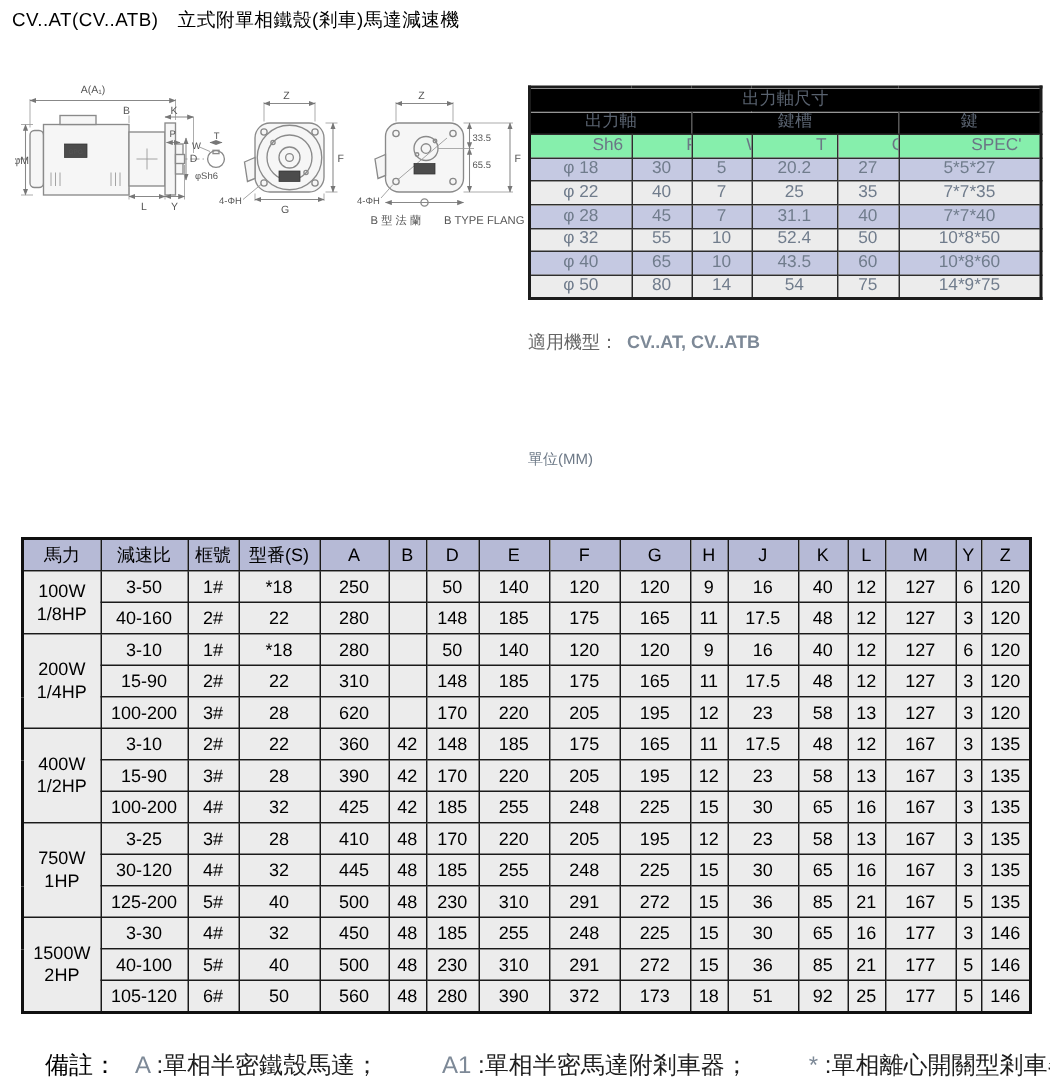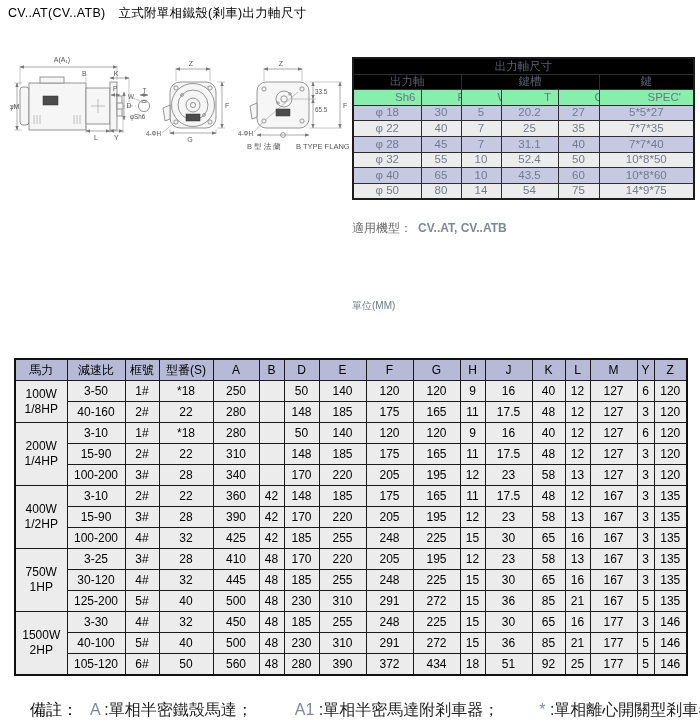--- a/index.html
+++ b/index.html
@@ -46,21 +46,21 @@
   .footnote .lbl{color:#000;margin-right:12px;}
   .footnote .key{color:#7d8997;}
   .footnote .sp1{margin-left:42px;}
   .footnote .sp2{margin-left:40px;}
 </style>
 </head>
 <body>
 
 <div class="page">
 
-  <div class="title">CV..AT(CV..ATB)　立式附單相鐵殼(剎車)出力軸尺寸</div>
+  <div class="title">CV..AT(CV..ATB)　立式附單相鐵殼(剎車)馬達減速機</div>
 
   <svg class="drawings" width="340" height="155" viewBox="0 0 340 155">
     <defs>
       <marker id="ar" markerWidth="7" markerHeight="6" refX="6" refY="2.5" orient="auto-start-reverse">
         <path d="M0,0 L6.5,2.5 L0,5 z" fill="#777"></path>
       </marker>
     </defs>
 
     <g>
       <line class="thin" x1="2" y1="54" x2="126" y2="54" stroke-dasharray="6 2 1.5 2"></line>
@@ -385,21 +385,21 @@
       <td>48</td>
       <td>12</td>
       <td>127</td>
       <td>3</td>
       <td>120</td>
     </tr>
     <tr>
       <td>100-200</td>
       <td>3#</td>
       <td>28</td>
-      <td>340</td>
+      <td>620</td>
       <td></td>
       <td>170</td>
       <td>220</td>
       <td>205</td>
       <td>195</td>
       <td>12</td>
       <td>23</td>
       <td>58</td>
       <td>13</td>
       <td>127</td>
@@ -564,21 +564,21 @@
     </tr>
     <tr>
       <td>105-120</td>
       <td>6#</td>
       <td>50</td>
       <td>560</td>
       <td>48</td>
       <td>280</td>
       <td>390</td>
       <td>372</td>
-      <td>434</td>
+      <td>173</td>
       <td>18</td>
       <td>51</td>
       <td>92</td>
       <td>25</td>
       <td>177</td>
       <td>5</td>
       <td>146</td>
     </tr>
   </tbody>
     </table>

